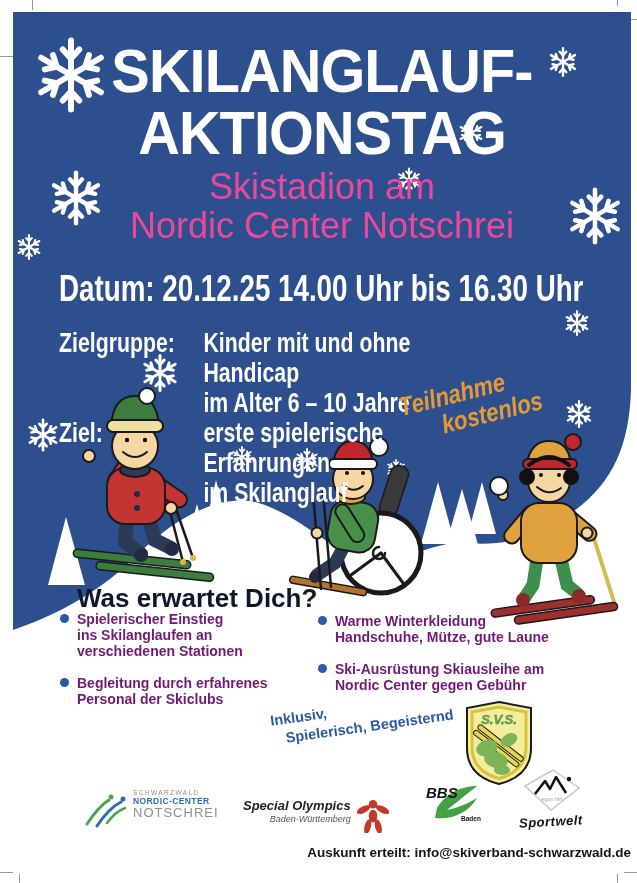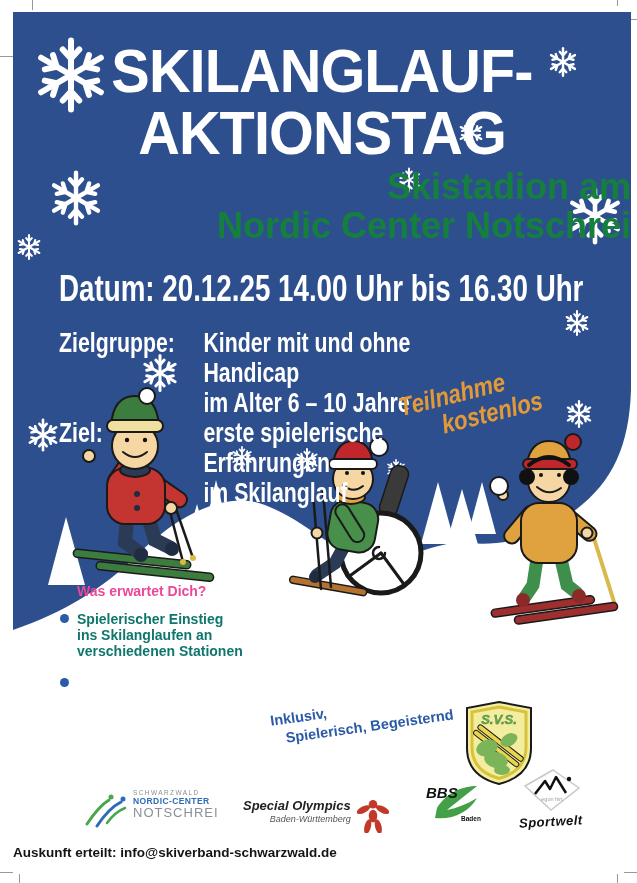--- a/index.html
+++ b/index.html
@@ -8,42 +8,42 @@
   .page { position:relative; width:637px; height:883px; background:#fff; overflow:hidden; }
   .crop { position:absolute; background:#8f9aa6; }
 
   .poster { position:absolute; left:13px; top:12px; width:618px; height:845px; }
 
   .scene { position:absolute; left:0; top:0; width:618px; height:630px; display:block; }
 
   .title-block { position:absolute; left:0; right:0; top:28px; text-align:center; color:#fff;
                  font-weight:bold; font-size:62px; line-height:1.0; letter-spacing:-1px;
                  transform:scaleX(0.93); }
-  .subtitle-block { position:absolute; left:0; right:0; top:156px; text-align:right; color:#15803d;
-                    font-weight:bold; font-size:36px; line-height:1.08; }
+  .subtitle-block { position:absolute; left:0; right:0; top:156px; text-align:center; color:#ec4899;
+                    font-weight:normal; font-size:36px; line-height:1.08; }
   .date-line { position:absolute; left:46px; top:256px; color:#fff; font-weight:bold;
                font-size:37px; white-space:nowrap; transform:scaleX(0.75); transform-origin:left top; }
 
   .info-grid { position:absolute; left:46px; top:316px; display:grid; grid-template-columns:190px auto;
                color:#fff; font-weight:bold; font-size:28px; line-height:30px;
                transform:scaleX(0.76); transform-origin:left top; }
   .info-value { white-space:pre-line; }
 
   .free-note { position:absolute; left:383px; top:383px; color:#e39a36; font-weight:bold;
                font-style:italic; font-size:26px; line-height:27px; transform:rotate(-14deg) scaleX(0.85);
                transform-origin:left top; white-space:nowrap; }
   .free-note .l2 { margin-left:44px; }
 
-  .col-heading { position:absolute; color:#ec4899; font-weight:bold; font-size:14px; white-space:nowrap; }
+  .col-heading { position:absolute; color:#0f172a; font-weight:bold; font-size:26px; white-space:nowrap; }
   .heading-left { left:64px; top:571px; }
   .heading-right { left:325px; top:573px; }
 
   ul.bullets { position:absolute; list-style:none; }
   ul.bullets li { position:relative; padding-left:15px; margin-bottom:16px;
-                  font-size:14px; line-height:16px; font-weight:bold; color:#0f766e; white-space:pre-line; }
+                  font-size:14px; line-height:16px; font-weight:bold; color:#701a75; white-space:pre-line; }
   ul.bullets li .dot { position:absolute; left:-2px; top:3px; width:9px; height:9px; border-radius:50%;
                        background:#2a5aa8; }
   .bullets-left { left:49px; top:599px; width:230px; }
   .bullets-right { left:307px; top:601px; width:260px; }
 
   .tagline { position:absolute; left:256px; top:700px; color:#2a5aa8; font-weight:bold;
              font-size:14.5px; line-height:19px; transform:rotate(-8deg); transform-origin:left top;
              white-space:nowrap; }
   .tagline .l2 { margin-left:13px; }
 
@@ -59,21 +59,21 @@
   .logo-so { left:230px; top:787px; gap:6px; }
   .so-text { display:flex; flex-direction:column; align-items:flex-end; line-height:1.15; }
   .so-name { font-size:13px; font-weight:bold; font-style:italic; color:#222; }
   .so-region { font-size:9px; font-style:italic; color:#555; }
 
   .logo-bbs { left:412px; top:770px; }
   .logo-sportwelt { left:506px; top:756px; flex-direction:column; align-items:center; }
   .sportwelt-name { font-size:13px; font-weight:bold; font-style:italic; color:#111;
                     transform:rotate(-3deg); letter-spacing:0.5px; }
 
-  .footer-line { position:absolute; left:0; right:0; top:833px; text-align:left;
+  .footer-line { position:absolute; left:0; right:0; top:833px; text-align:right;
                  font-size:13.5px; font-weight:600; color:#141414; }
 </style>
 </head>
 <body>
 
 <div class="page">
 
   <div class="crop" style="left:0;top:56px;width:15px;height:1px"></div>
   <div class="crop" style="left:32px;top:0;width:1px;height:10px"></div>
   <div class="crop" style="left:617px;top:0;width:1px;height:6px"></div>
@@ -267,23 +267,30 @@
     <div class="free-note">
       <div>Teilnahme</div>
       <div class="l2">kostenlos</div>
     </div>
 
     <div class="col-heading heading-left">Was erwartet Dich?</div>
     <ul class="bullets bullets-left">
       <li><span class="dot"></span><span class="bullet-text">Spielerischer Einstieg
 ins Skilanglaufen an
 verschiedenen Stationen</span></li>
-      <li><span class="dot"></span></li>
+      <li><span class="dot"></span><span class="bullet-text">Begleitung durch erfahrenes
+Personal der Skiclubs</span></li>
     </ul>
 
+    <ul class="bullets bullets-right">
+      <li><span class="dot"></span><span class="bullet-text">Warme Winterkleidung
+Handschuhe, Mütze, gute Laune</span></li>
+      <li><span class="dot"></span><span class="bullet-text">Ski-Ausrüstung Skiausleihe am
+Nordic Center gegen Gebühr</span></li>
+    </ul>
 
     <div class="tagline">
       <div>Inklusiv,</div>
       <div class="l2">Spielerisch, Begeisternd</div>
     </div>
 
     <svg class="svs-badge" viewBox="0 0 72 86">
       <path d="M36,2 L68,8 V48 Q68,76 36,84 Q4,76 4,48 V8 Z" fill="#f3eda0" stroke="#1a1a1a" stroke-width="2"></path>
       <path d="M36,7 L63,12 V47 Q63,71 36,78.5 Q9,71 9,47 V12 Z" fill="none" stroke="#d8c23c" stroke-width="3"></path>
       <g transform="rotate(38 36 45)">

